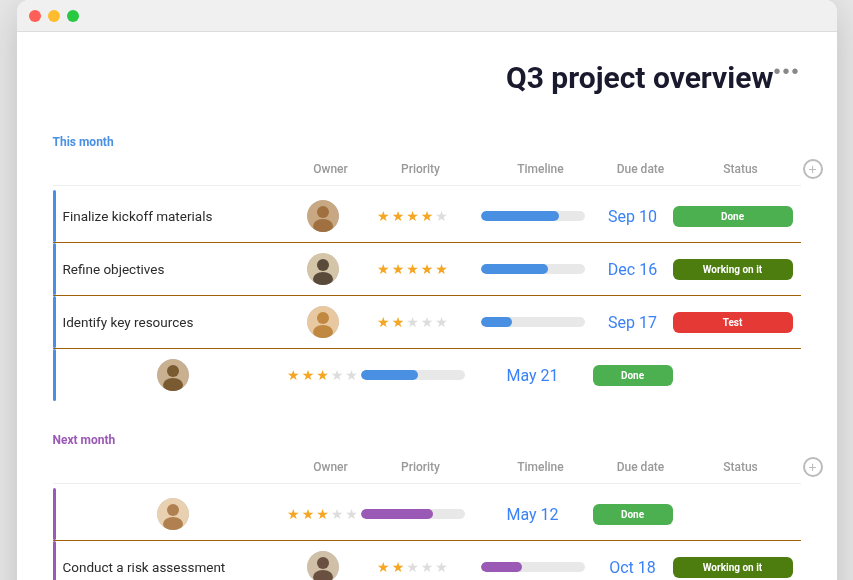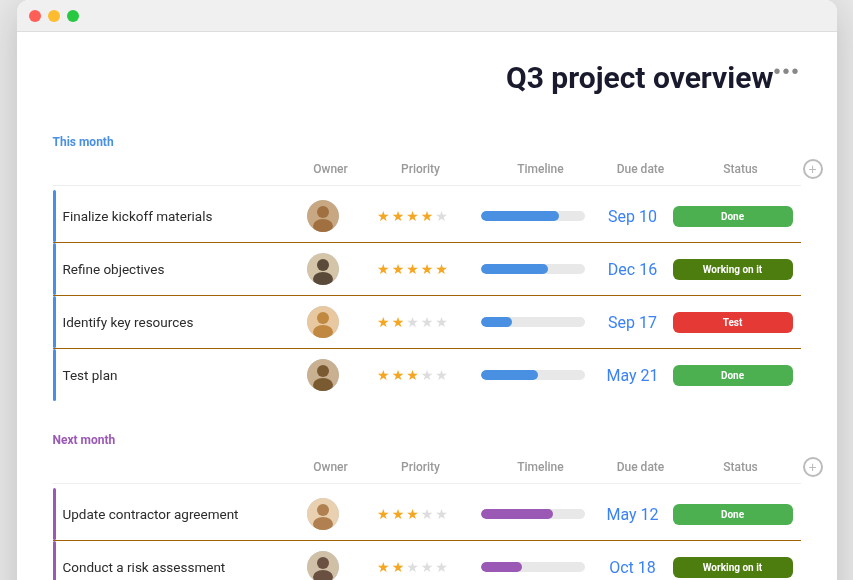--- a/index.html
+++ b/index.html
@@ -265,21 +265,20 @@
         <div class="timeline-bar">
           <div class="timeline-fill blue" style="width:30%"></div>
         </div>
         <span class="due-date">Sep 17</span>
         <div class="status-badge stuck">Test</div>
         <span></span>
       </div>
 
       <div class="task-row">
         <div class="task-left-border blue"></div>
-        <span class="task-name">Test plan</span>
         <div class="avatar">
           <svg viewBox="0 0 32 32" xmlns="http://www.w3.org/2000/svg">
             <circle cx="16" cy="16" r="16" fill="#c8b090"></circle>
             <circle cx="16" cy="12" r="6" fill="#7a5a30"></circle>
             <ellipse cx="16" cy="26" rx="10" ry="7" fill="#7a5a30"></ellipse>
           </svg>
         </div>
         <div class="stars">
           <span class="star filled">★</span>
           <span class="star filled">★</span>
@@ -305,21 +304,20 @@
         <span>Timeline</span>
         <span>Due date</span>
         <span>Status</span>
         <span>
           <button class="add-btn">+</button>
         </span>
       </div>
 
       <div class="task-row">
         <div class="task-left-border purple"></div>
-        <span class="task-name">Update contractor agreement</span>
         <div class="avatar">
           <svg viewBox="0 0 32 32" xmlns="http://www.w3.org/2000/svg">
             <circle cx="16" cy="16" r="16" fill="#e8d0b0"></circle>
             <circle cx="16" cy="12" r="6" fill="#b08050"></circle>
             <ellipse cx="16" cy="26" rx="10" ry="7" fill="#b08050"></ellipse>
           </svg>
         </div>
         <div class="stars">
           <span class="star filled">★</span>
           <span class="star filled">★</span>

